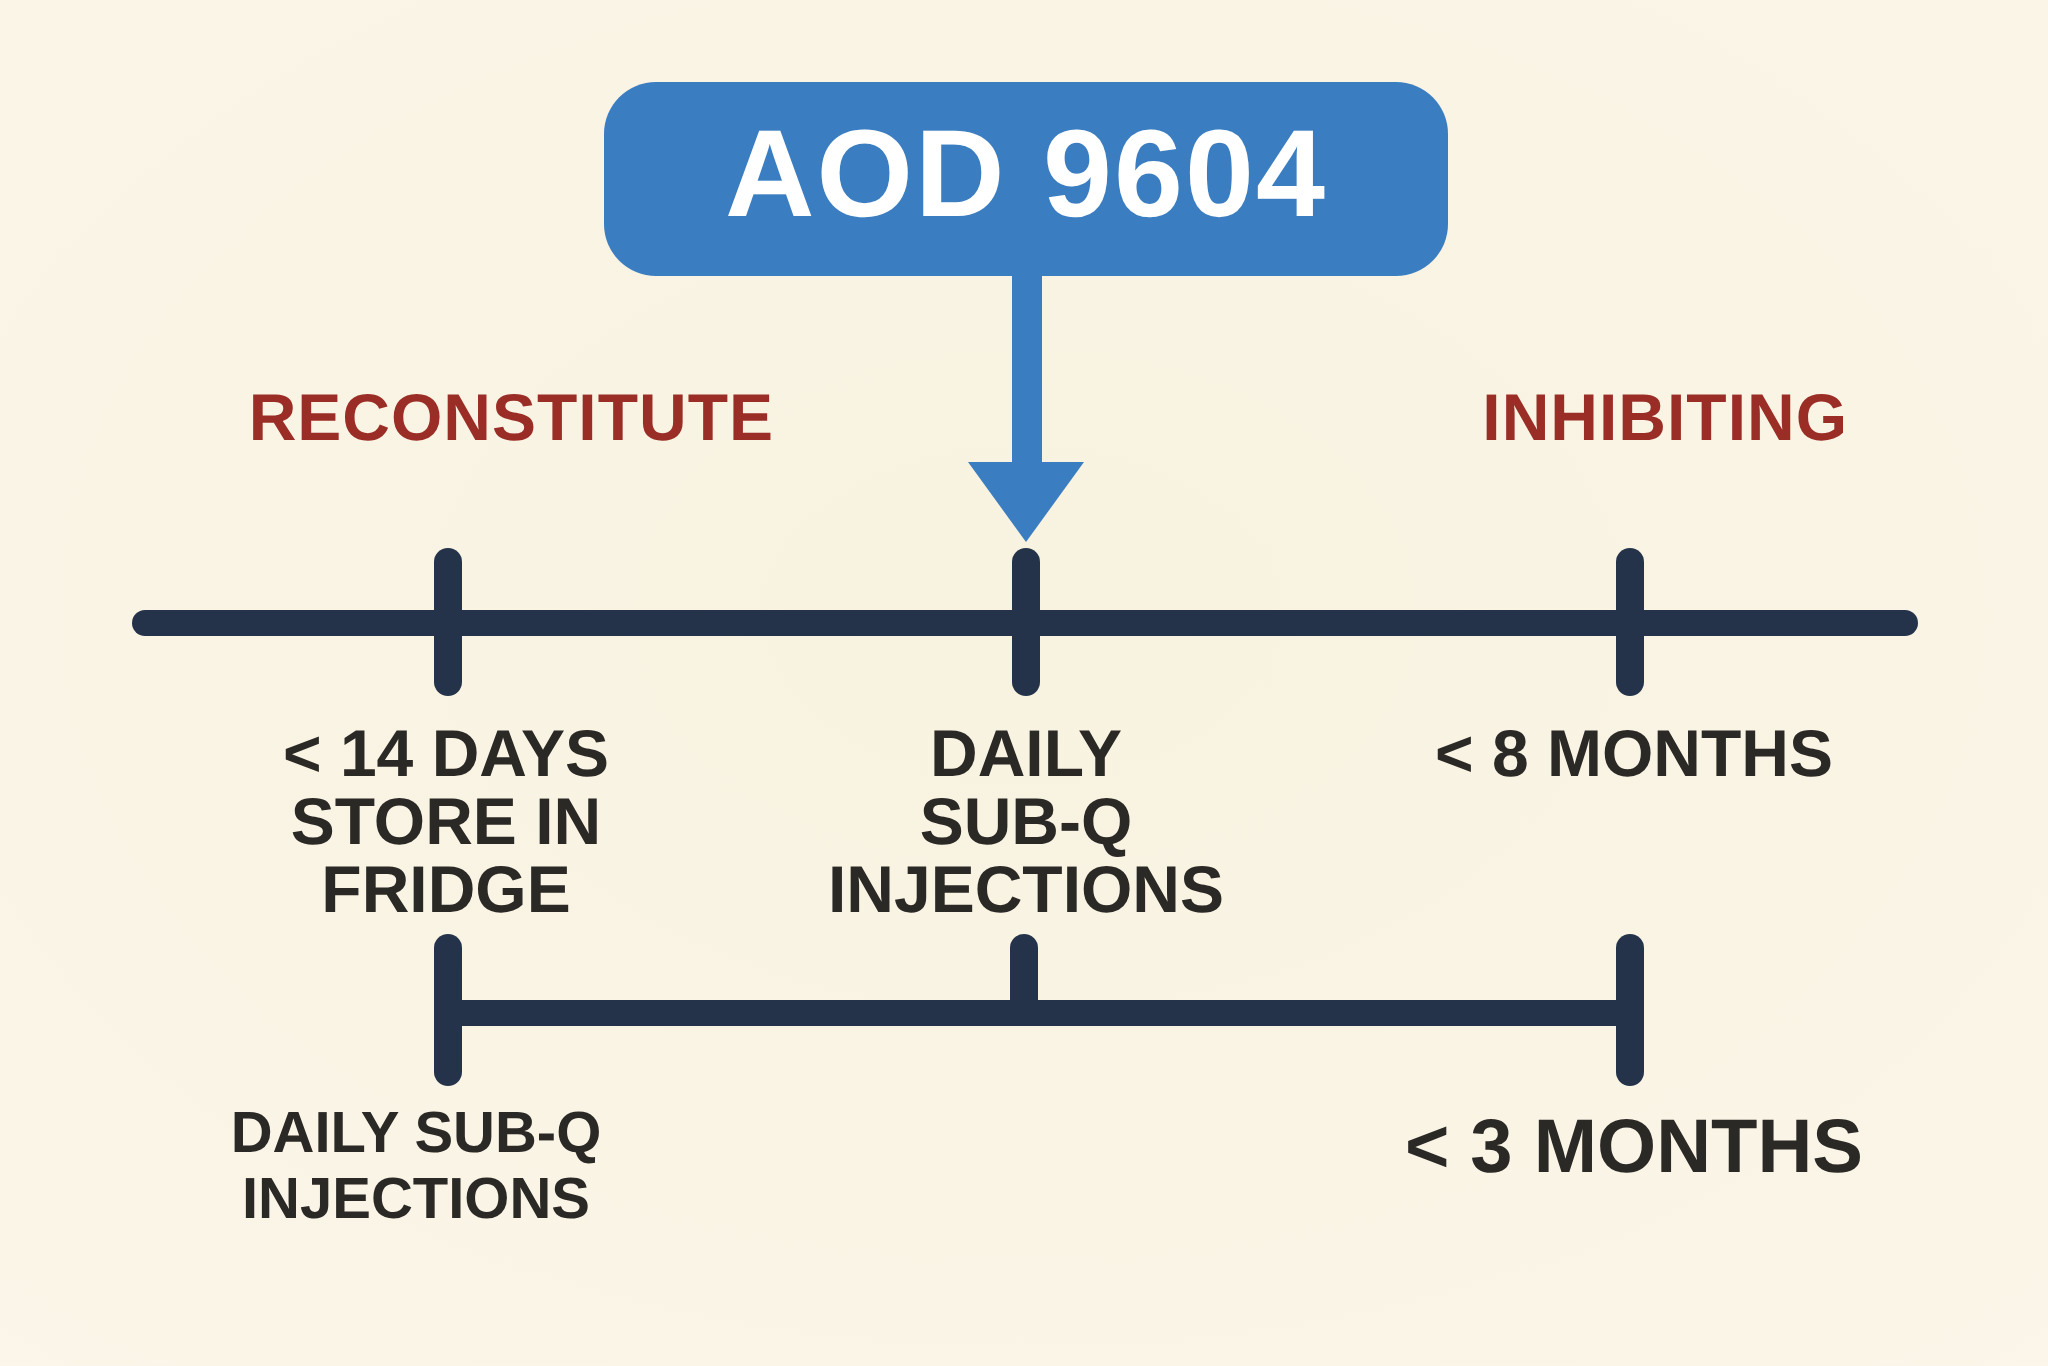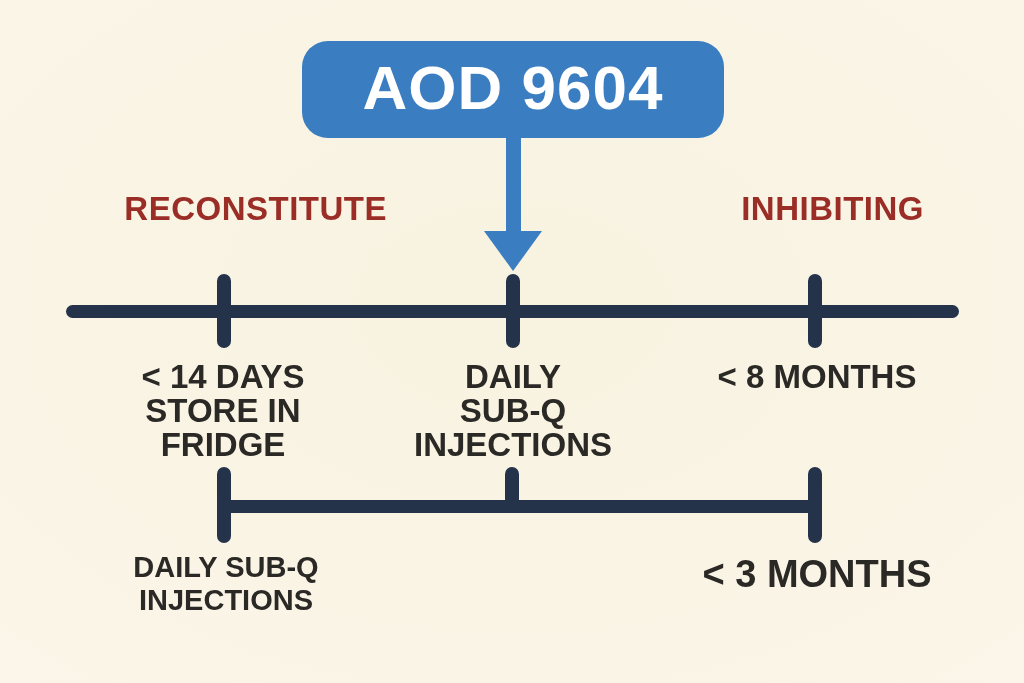--- a/index.html
+++ b/index.html
@@ -95,21 +95,21 @@
     font-size: 33px;
     font-weight: bold;
     line-height: 34px;
     white-space: nowrap;
   }
   .cap-top    { top: 360px; }
   .cap-14days { left: 103px; }
   .cap-daily1 { left: 393px; }
   .cap-8mo    { left: 697px; }
 
-  .cap-daily2 { left: 96px; top: 551px; width: 260px; line-height: 33px; font-size: 29px; }
+  .cap-daily2 { left: 78px; top: 551px; width: 260px; line-height: 33px; font-size: 29px; }
   .cap-3mo    { left: 697px; top: 557px; font-size: 38px; }
 </style>
 </head>
 <body>
 
 <div class="canvas">
 
   <div class="title-box">
     <div class="title-text">AOD 9604</div>
   </div>

